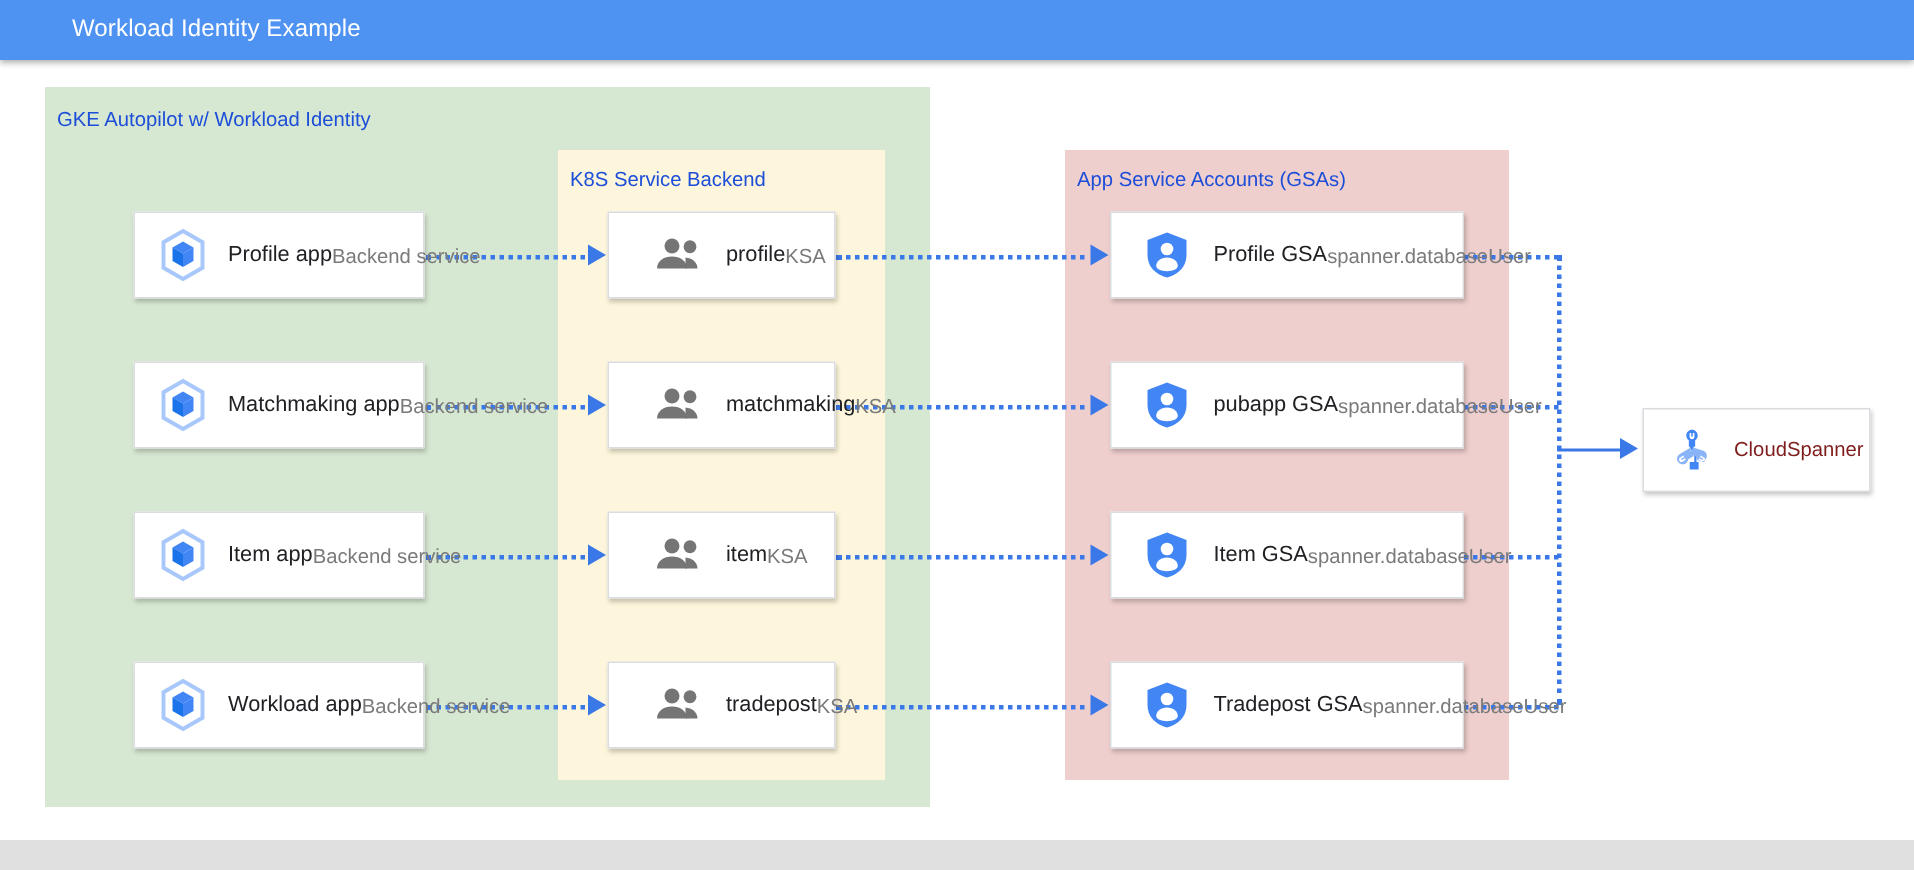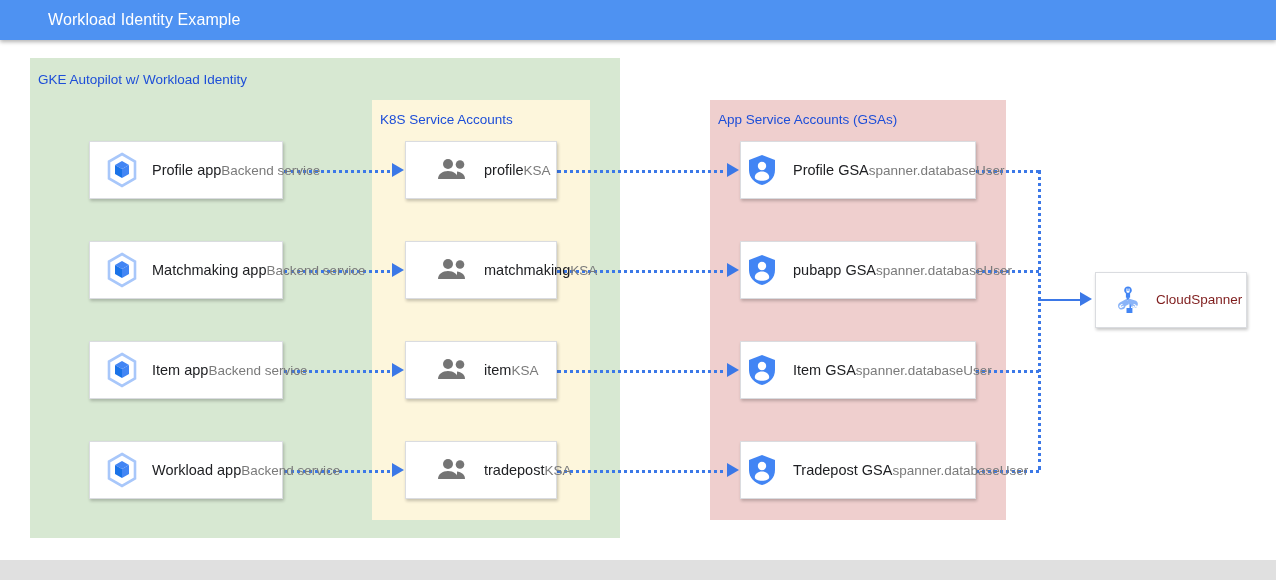--- a/index.html
+++ b/index.html
@@ -55,21 +55,21 @@
   .card .t2 { font-size: 13.5px; color: #7a7a7a; line-height: 19px; white-space: nowrap; }
 
   .card-app  { width: 194px; height: 58px; padding-left: 10px; }
   .card-app .ico { width: 44px; height: 44px; }
   .card-app .txt { margin-left: 8px; }
 
   .card-ksa  { width: 152px; height: 58px; padding-left: 28px; }
   .card-ksa .ico { width: 38px; height: 38px; }
   .card-ksa .txt { margin-left: 12px; }
 
-  .card-gsa  { width: 236px; height: 58px; padding-left: 2px; }
+  .card-gsa  { width: 236px; height: 58px; padding-left: 18px; }
   .card-gsa .ico { width: 38px; height: 38px; }
   .card-gsa .txt { margin-left: 12px; }
 
   .card-db { width: 152px; height: 56px; padding-left: 12px; }
   .card-db .ico { width: 40px; height: 40px; }
   .card-db .txt { margin-left: 8px; }
   .card-db .t1, .card-db .t2 { font-size: 13.5px; color: #7f1d1d; line-height: 18px; }
   .dots-h {
     position: absolute; height: 0; border-top: 3px dotted #3b78e7;
     z-index: 15;
@@ -96,21 +96,21 @@
 
   <div class="titlebar">
     <div class="titlebar-text">Workload Identity Example</div>
   </div>
 
   <div class="group" id="grp-gke"></div>
   <div class="group" id="grp-ksa"></div>
   <div class="group" id="grp-gsa"></div>
 
   <div class="group-label" id="lbl-gke">GKE Autopilot w/ Workload Identity</div>
-  <div class="group-label" id="lbl-ksa">K8S Service Accounts</div>
+  <div class="group-label" id="lbl-ksa">K8S Service Backend</div>
   <div class="group-label" id="lbl-gsa">App Service Accounts (GSAs)</div>
 
   <div class="dots-h" style="left:284px; top:170px; width:112px;"></div>
   <div class="arrow" style="left:392px; top:163px;"></div>
   <div class="dots-h" style="left:284px; top:270px; width:112px;"></div>
   <div class="arrow" style="left:392px; top:263px;"></div>
   <div class="dots-h" style="left:284px; top:370px; width:112px;"></div>
   <div class="arrow" style="left:392px; top:363px;"></div>
   <div class="dots-h" style="left:284px; top:470px; width:112px;"></div>
   <div class="arrow" style="left:392px; top:463px;"></div>

